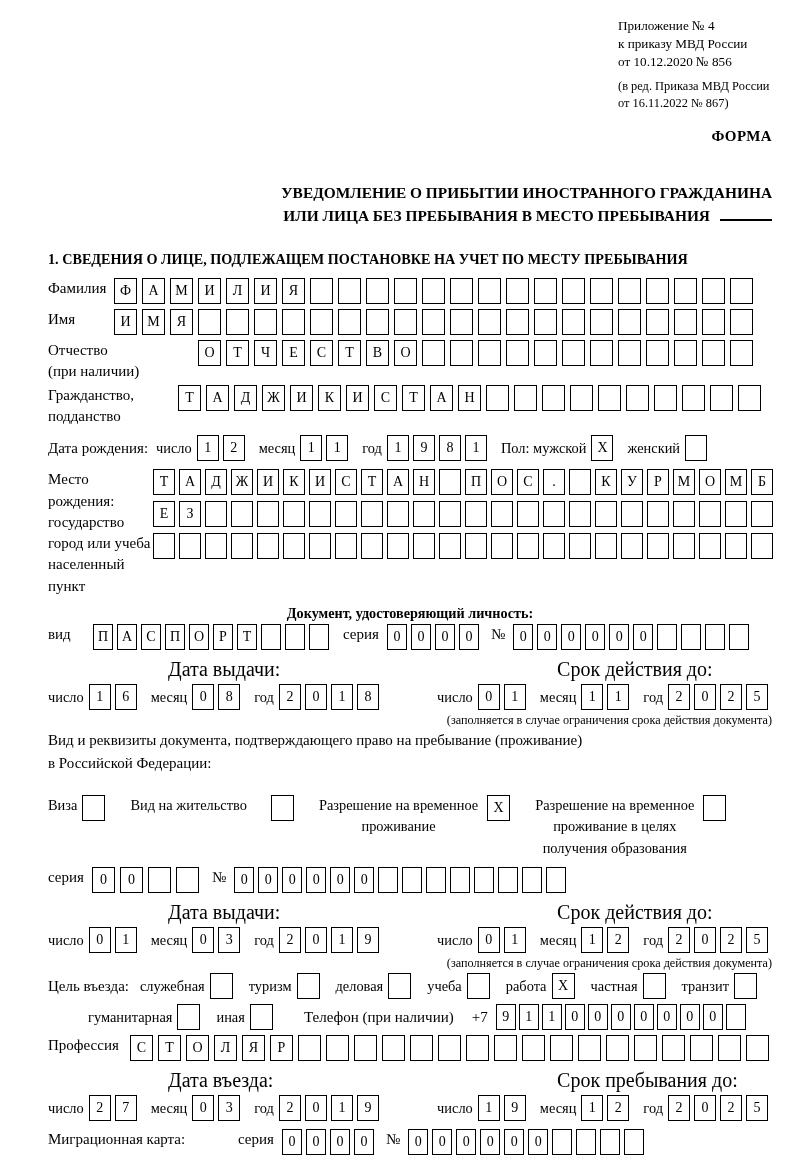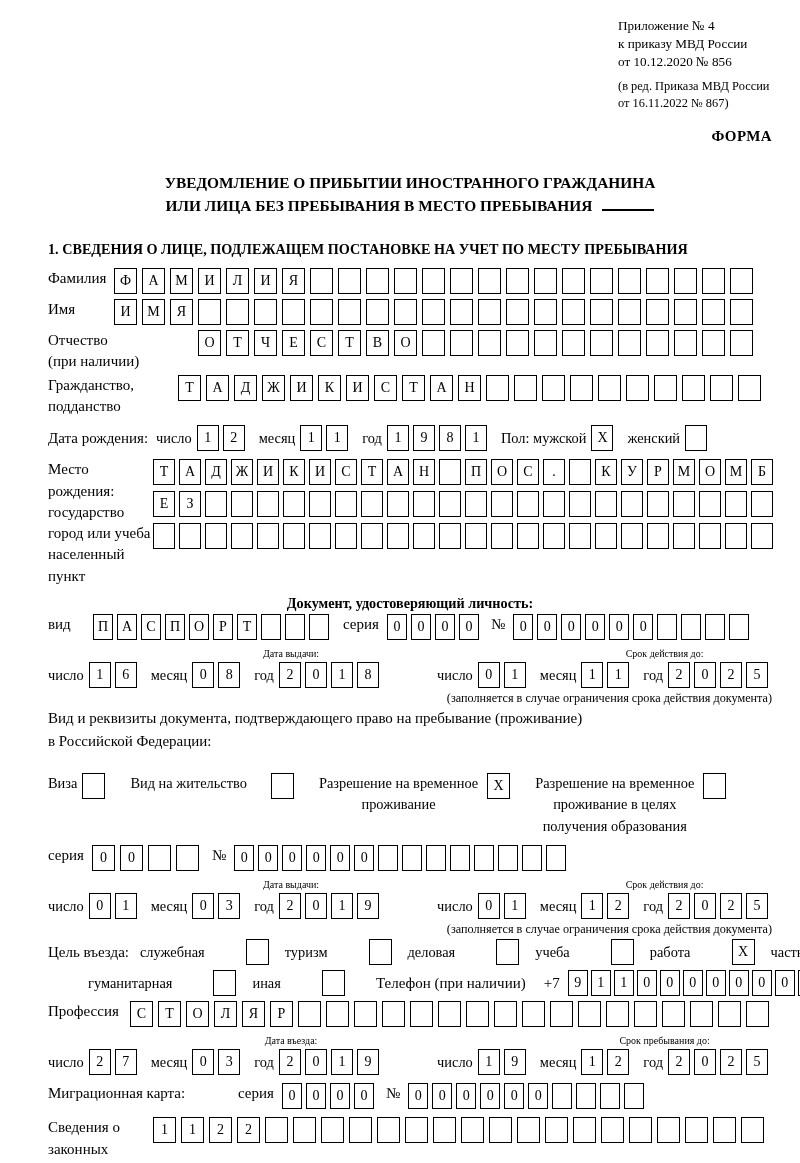--- a/index.html
+++ b/index.html
@@ -11,21 +11,21 @@
     overflow: hidden;
   }
   .page { width: 800px; height: 1163px; padding: 17px 28px 0 48px; position: relative; }
 
   
   .hdr { margin-left: 570px; font-size: 13.2px; line-height: 1.38; }
   .hdr .ed { margin-top: 6px; font-size: 12.4px; }
   .forma { margin-top: 16px; text-align: right; font-weight: 700; font-size: 15px; letter-spacing: .4px; }
 
   
-  .title { margin-top: 26px; text-align: center; font-weight: 700; font-size: 15.4px; line-height: 1.5; }
+  .title { margin-top: 36px; text-align: right; font-weight: 700; font-size: 15.4px; line-height: 1.5; }
   .blankline { display: inline-block; width: 52px; border-bottom: 2px solid #000; height: 13px; margin-left: 10px; }
 
   .sec { margin-top: 24px; font-weight: 700; font-size: 14.2px; }
 
   
   .frow { display: flex; align-items: flex-start; margin-top: 5px; }
   .flabel { font-size: 15px; line-height: 1.42; flex-shrink: 0; }
   .lw66 { width: 66px; } .lw70 { width: 70px; } .lw105 { width: 105px; }
   .lw130 { width: 130px; } .lw150 { width: 150px; } .lw45 { width: 45px; }
   .boxes { display: flex; flex-shrink: 0; }
@@ -44,28 +44,28 @@
   .rowgap > .boxes { margin-bottom: 6px; }
 
   
   .dg { display: flex; align-items: center; }
   .dg .dg-lab { margin-right: 5px; font-size: 14.4px; }
   .dg .gap { width: 10px; }
   .datepair { display: flex; margin-top: 8px; }
   .dp-col { }
   .dp-left { width: 372px; }
   .dp-right { margin-left: 23px; }
-  .dp-head { text-align: center; padding-left: 120px; font-size: 10px; margin-bottom: 3px; }
+  .dp-head { padding-left: 120px; font-size: 20px; margin-bottom: 3px; }
   .note-right { text-align: right; font-size: 12.2px; margin-top: 3px; }
 
   
   .center-bold { text-align: center; font-weight: 700; font-size: 14.2px; margin-top: 8px; }
 
   
-  .chk { display: flex; align-items: center; margin-left: 11px; gap: 36px; }
+  .chk { display: flex; align-items: center; margin-left: 11px; }
   .chk .chk-lab { margin-right: 5px; font-size: 14.4px; white-space: nowrap; }
   .res-row { margin-top: 20px; }
   .res-item { display: flex; align-items: flex-start; }
   .res-text { text-align: center; font-size: 14.4px; line-height: 1.5; }
   .ml20 { margin-left: 20px; } .ml10 { margin-left: 10px; } .ml8 { margin-left: 8px; }
 
   .reps-right { display: flex; flex-direction: column; }
   .reps-right .boxes { margin-bottom: 8px; }
 
   .nowrap { white-space: nowrap; text-align: right; }

